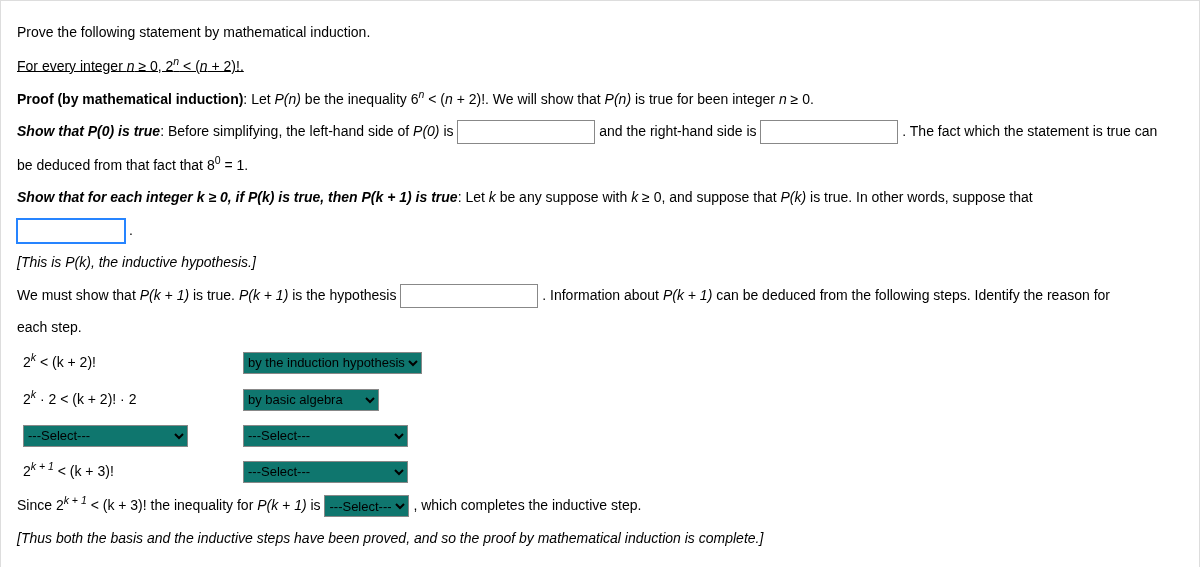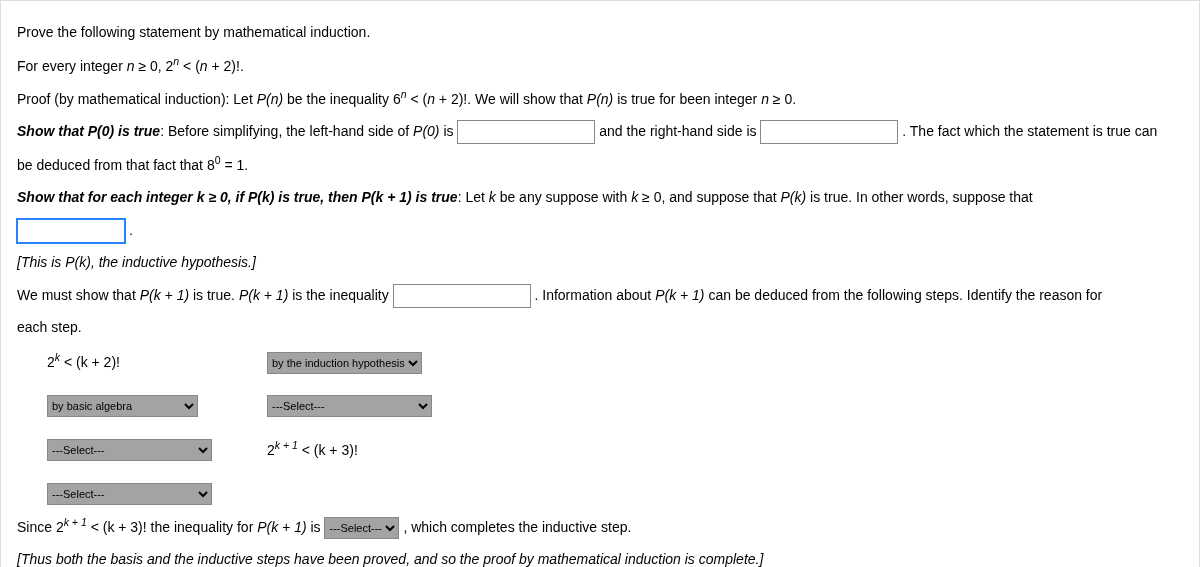--- a/index.html
+++ b/index.html
@@ -10,49 +10,49 @@
     padding: 12px 16px;
     line-height: 1.9;
     background: #fff;
     width: 1200px;
     box-sizing: border-box;
     border: 1px solid #ddd;
   }
   .sup { vertical-align: super; font-size: 0.75em; font-style: italic; }
   .supn { vertical-align: super; font-size: 0.75em; }
   .ital { font-style: italic; }
-  .bold { font-weight: normal; }
+  .bold { font-weight: bold; }
   .boldital { font-weight: bold; font-style: italic; margin-top: 36px; }
   input[type="text"] {
     border: 1px solid #888;
     height: 20px;
     vertical-align: middle;
     padding: 1px 3px;
     font-size: 13px;
   }
   input.focused {
     border: 1px solid #2684ff;
     outline: 1px solid #2684ff;
   }
   select {
     border: 1px solid #888;
     height: 22px;
-    font-size: 11px;
-    background: #a3a3a3;
+    font-size: 13px;
+    background: #0f766e;
     vertical-align: middle;
   }
   .step-grid {
     display: grid;
     grid-template-columns: 220px 180px;
-    row-gap: 16px;
+    row-gap: 8px;
     align-items: center;
-    margin-left: 30px;
+    margin-left: 6px;
   }
   .step-grid .math { padding: 1px 0; }
-  .indent { margin-left: 60px; }
+  .indent { margin-left: 60px; text-decoration: underline; }
   .para { margin: 6px 0; }
 </style>
 </head>
 <body>
 
 <div class="para">Prove the following statement by mathematical induction.</div>
 
 <div class="para indent">
   <span>For every integer </span><span class="ital">n</span><span> ≥ 0, 2</span><span class="sup">n</span><span> &lt; (</span><span class="ital">n</span><span> + 2)!.</span>
 </div>
@@ -78,37 +78,40 @@
 </div>
 
 <div class="para">
   <input type="text" class="focused" style="width: 100px;">
   <span> .</span>
 </div>
 
 <div class="para ital">[This is P(k), the inductive hypothesis.]</div>
 
 <div class="para">
-  <span>We must show that </span><span class="ital">P(k + 1)</span><span> is true. </span><span class="ital">P(k + 1)</span><span> is the inequality </span>
+  <span>We must show that </span><span class="ital">P(k + 1)</span><span> is true. </span><span class="ital">P(k + 1)</span><span> is the hypothesis </span>
   <input type="text" style="width: 130px;">
   <span> . Information about </span><span class="ital">P(k + 1)</span><span> can be deduced from the following steps. Identify the reason for</span>
 </div>
 
 <div class="para">each step.</div>
 
 <div class="step-grid">
   <div class="math">
     <span>2</span><span class="sup">k</span><span> &lt; (k + 2)!</span>
   </div>
   <div>
     <select><option>by the induction hypothesis</option></select>
   </div>
 
+  <div class="math">
+    <span>2</span><span class="sup">k</span><span> · 2 &lt; (k + 2)! · 2</span>
+  </div>
   <div>
-    <select style="width:151px"><option>by basic algebra</option></select>
+    <select style="width:136px"><option>by basic algebra</option></select>
   </div>
 
   <div>
     <select style="width:165px"><option>---Select---</option></select>
   </div>
 
   <div>
     <select style="width:165px"><option>---Select---</option></select>
   </div>
 

